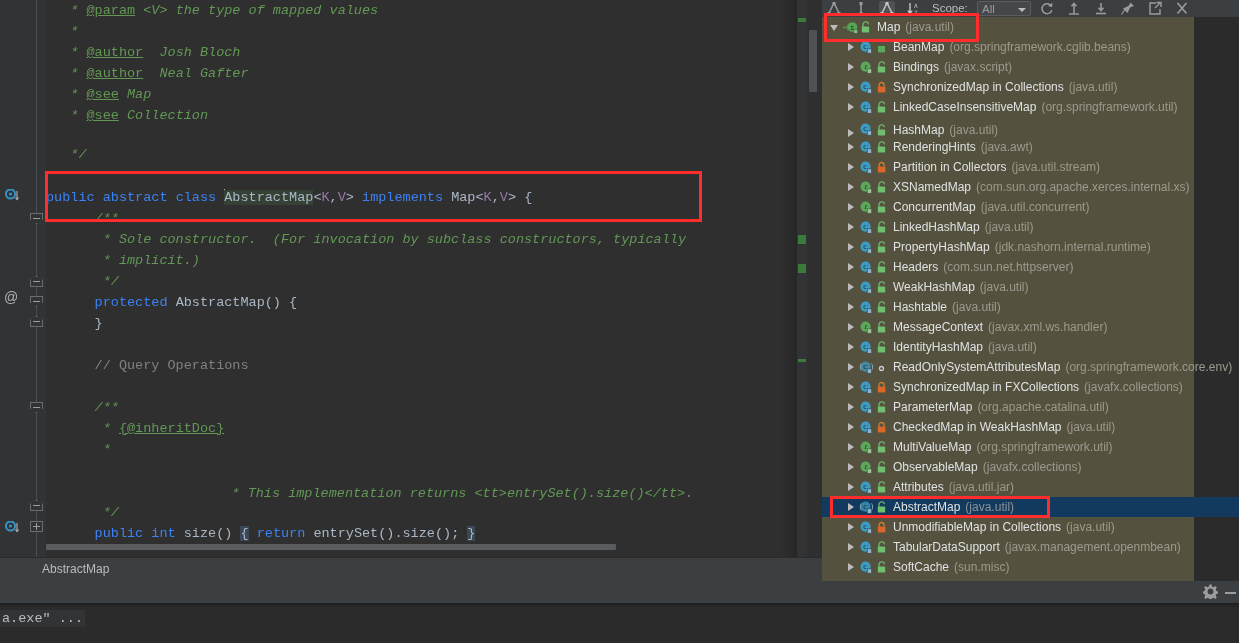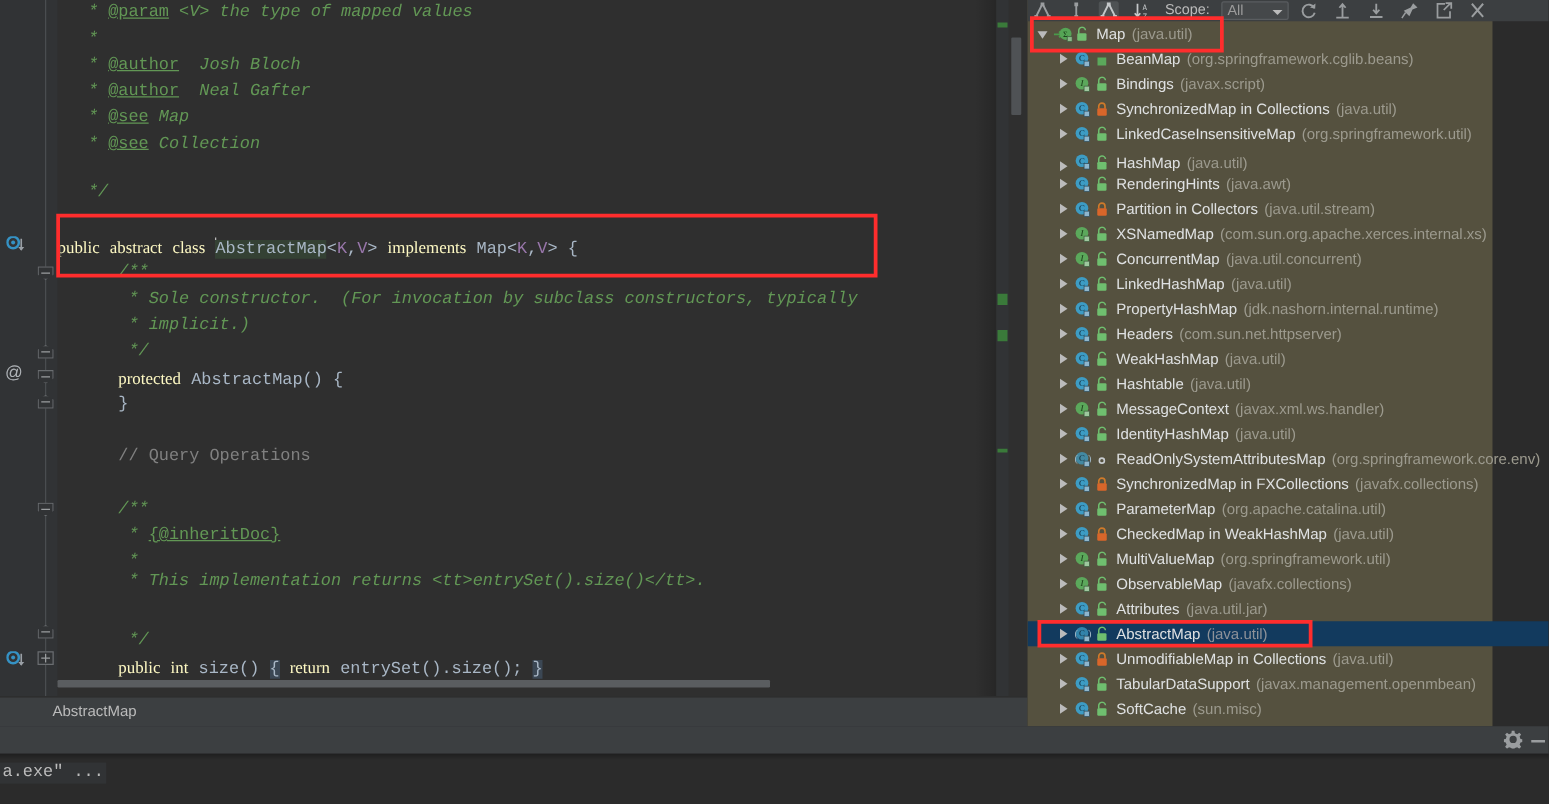--- a/index.html
+++ b/index.html
@@ -51,21 +51,21 @@
     position: absolute; left: 46px; top: 0; right: 0; bottom: 0;
     font-family: "Liberation Mono", monospace;
     font-size: 13.5px;
     line-height: 21px;
     white-space: pre;
     color: #a9b7c6;
   }
   .ln { position: absolute; left: 0; width: 100%; height: 21px; }
   .cmt   { color: #629755; font-style: italic; }
   .cmtu  { color: #629755; text-decoration: underline; }
-  .kw    { color: #fef9c3; font-family: Liberation Serif, serif; }
+  .kw    { color: #3b82f6; }
   .cls   { color: #a9b7c6; }
   .gen   { color: #9876aa; }
   .plain { color: #a9b7c6; }
   .lcmt  { color: #808080; margin-top: 14px; }
   .hl    { background: #344134; }
   .brace { background: #3b4754; }
   .caret {
     display: inline-block; width: 1px; height: 15px;
     background: #bbbbbb; vertical-align: -3px; margin-right: -1px;
   }
@@ -256,21 +256,21 @@
       <div class="ln" style="top:250px;"><span class="cmt">       * implicit.)</span></div>
       <div class="ln" style="top:271px;"><span class="cmt">       */</span></div>
       <div class="ln" style="top:292px;"><span class="plain">      </span><span class="kw">protected</span><span class="plain"> AbstractMap() {</span></div>
       <div class="ln" style="top:313px;"><span class="plain">      }</span></div>
       <div class="ln" style="top:334px;"><span class="plain"></span></div>
       <div class="ln" style="top:355px;"><span class="lcmt">      // Query Operations</span></div>
       <div class="ln" style="top:376px;"><span class="plain"></span></div>
       <div class="ln" style="top:397px;"><span class="cmt">      /**</span></div>
       <div class="ln" style="top:418px;"><span class="cmt">       * </span><span class="cmtu">{@inheritDoc}</span></div>
       <div class="ln" style="top:439px;"><span class="cmt">       *</span></div>
-      <div class="ln" style="top:455px;"><span class="cmt">       * This implementation returns &lt;tt&gt;entrySet().size()&lt;/tt&gt;.</span></div>
+      <div class="ln" style="top:483px;text-align:center;"><span class="cmt">       * This implementation returns &lt;tt&gt;entrySet().size()&lt;/tt&gt;.</span></div>
       <div class="ln" style="top:502px;"><span class="cmt">       */</span></div>
 
       
       <div class="ln" style="top:523px;"><span class="plain">      </span><span class="kw">public</span><span class="plain"> </span><span class="kw">int</span><span class="plain"> </span><span class="cls">size()</span><span class="plain"> </span><span class="brace">{</span><span class="plain"> </span><span class="kw">return</span><span class="plain"> </span><span class="plain">entrySet().size();</span><span class="plain"> </span><span class="brace">}</span></div>
     </div>
 
     <div class="editor-shadow"></div>
     <div class="vcs-strip">
       <div class="vcs-mark" style="top:18px;  height:4px;"></div>
       <div class="vcs-mark" style="top:235px; height:9px;"></div>

